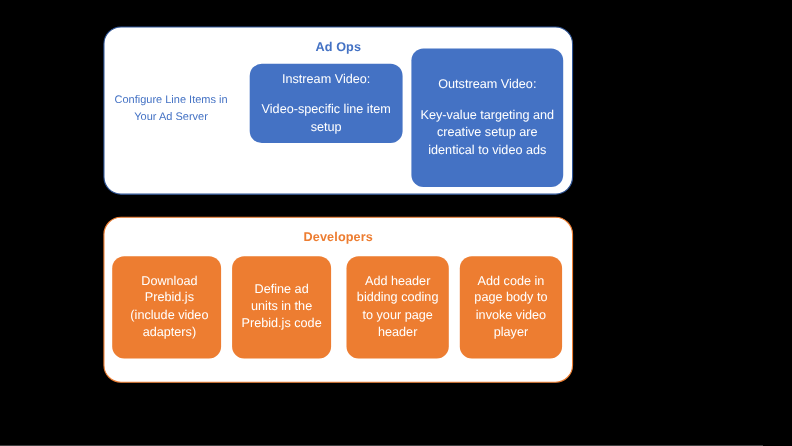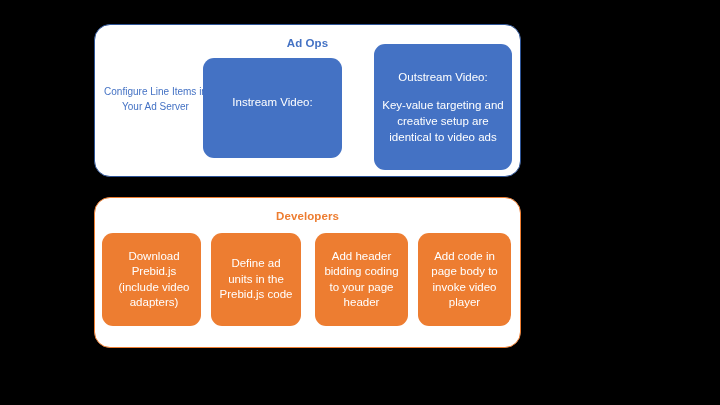--- a/index.html
+++ b/index.html
@@ -113,24 +113,24 @@
   .box .body {
     font-size: 11.5px;
     line-height: 16px;
   }
   .box .spacer {
     height: 12px;
   }
 
   
   .box-instream {
-    left: 203px;
+    left: 227px;
     top: 58px;
     width: 139px;
-    height: 100px;
+    height: 72px;
   }
   .box-outstream {
     left: 374px;
     top: 44px;
     width: 138px;
     height: 126px;
     border-radius: 11px;
   }
 
   
@@ -152,20 +152,21 @@
 
   <div class="group group-adops">
     <div class="group-title group-title-adops">Ad Ops</div>
   </div>
 
   <div class="plain-text plain-configure">Configure Line Items in Your Ad Server</div>
 
   <div class="box box-blue box-instream">
     <span class="line head">Instream Video:</span>
     <span class="spacer"></span>
+    <span class="line body">Video-specific line item setup</span>
   </div>
 
   <div class="box box-blue box-outstream">
     <span class="line head">Outstream Video:</span>
     <span class="spacer"></span>
     <span class="line body">Key-value targeting and creative setup are identical to video ads</span>
   </div>
 
   <div class="group group-developers">
     <div class="group-title group-title-developers">Developers</div>

